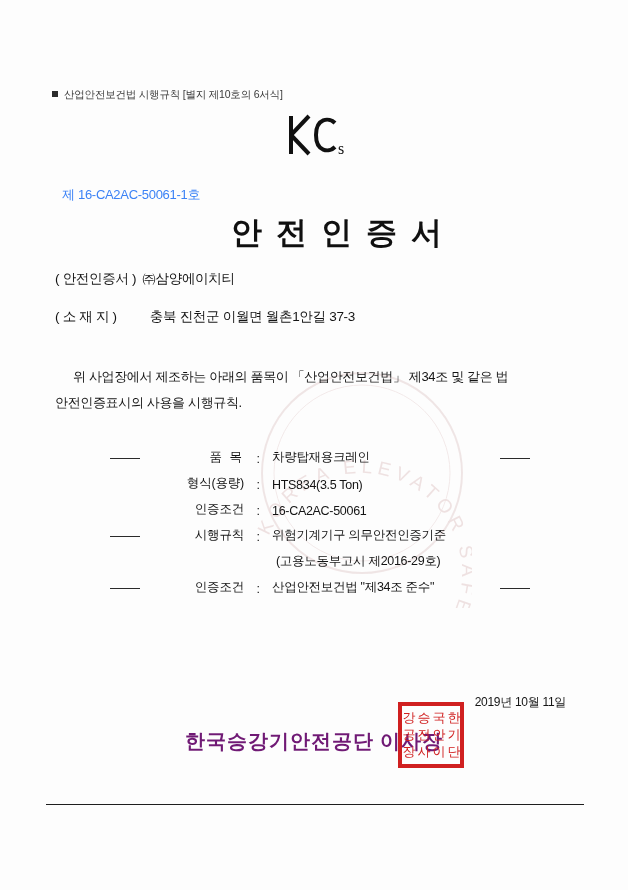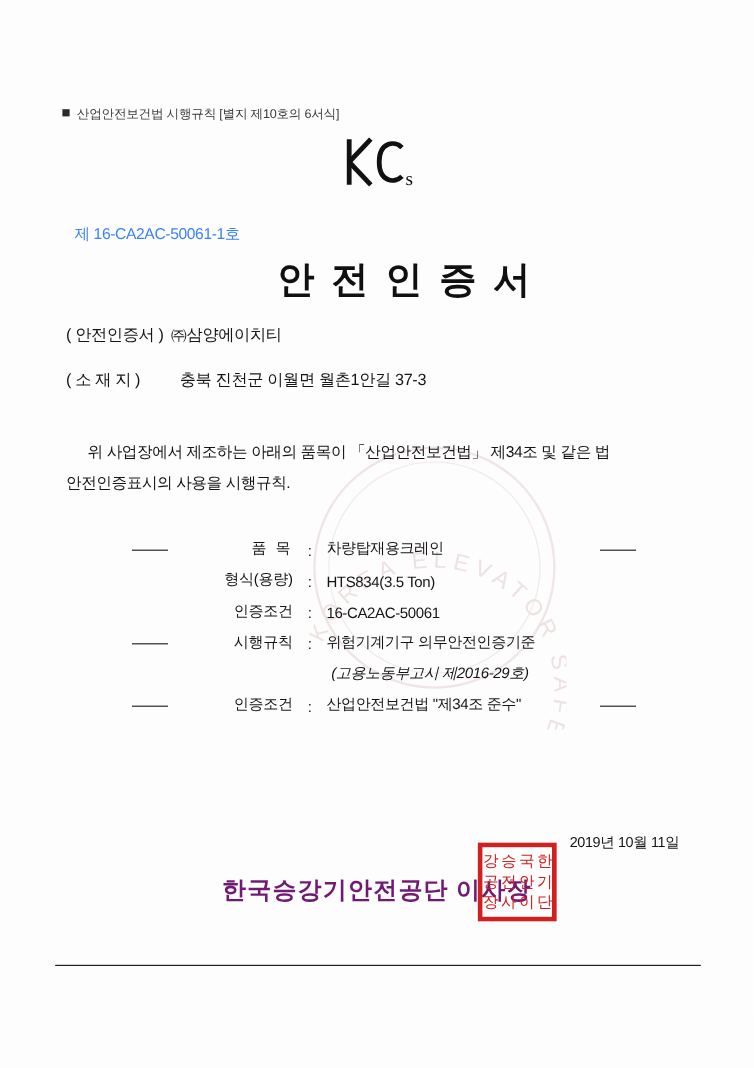--- a/index.html
+++ b/index.html
@@ -151,21 +151,21 @@
   }
   .d-label.tight { letter-spacing: -0.2px; }
   .d-colon {
     flex: 0 0 28px;
     text-align: center;
   }
   .d-value {
     flex: 1 1 auto;
     text-align: left;
   }
-  .d-value.indent { padding-left: 4px; font-style: italic; }
+  .d-value.indent { padding-left: 4px; }
   .dash-right {
     width: 40px;
     flex: 0 0 40px;
     text-align: right;
   }
   .dash-right .dash {
     display: inline-block;
     width: 30px;
     height: 1px;
     background: #2a2a2a;

